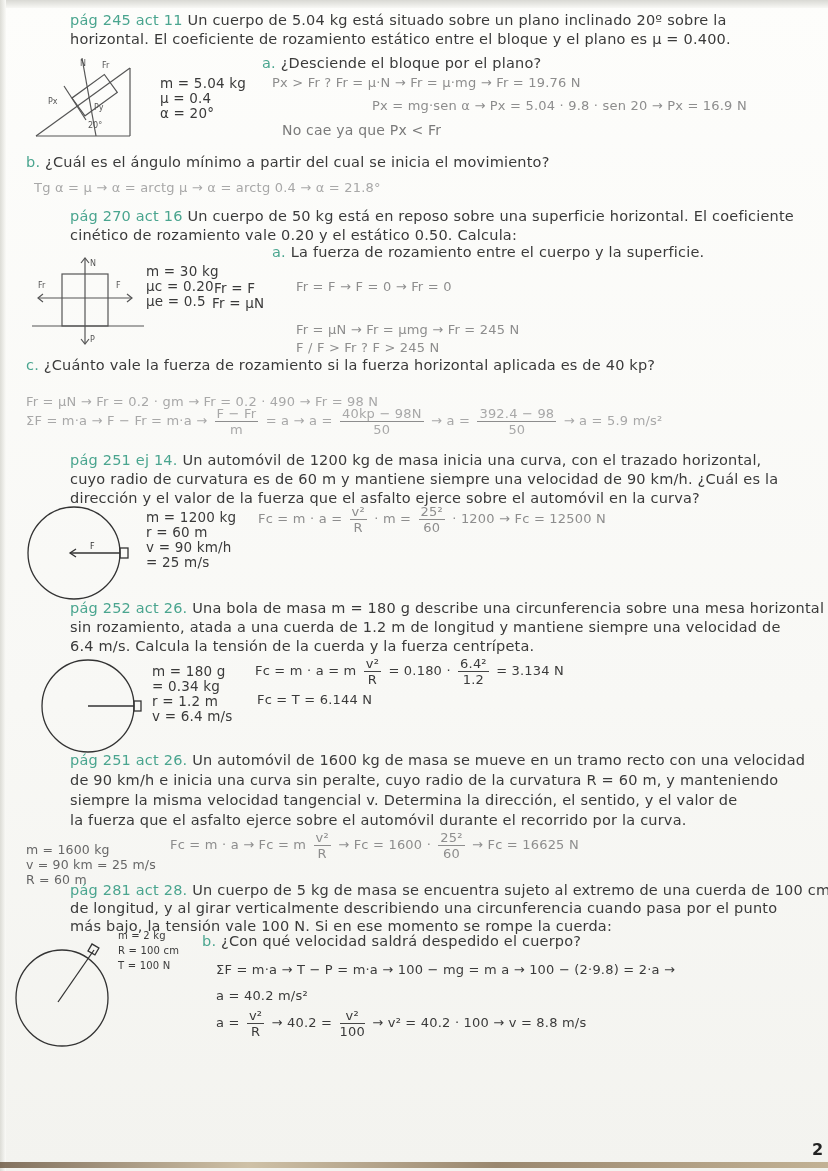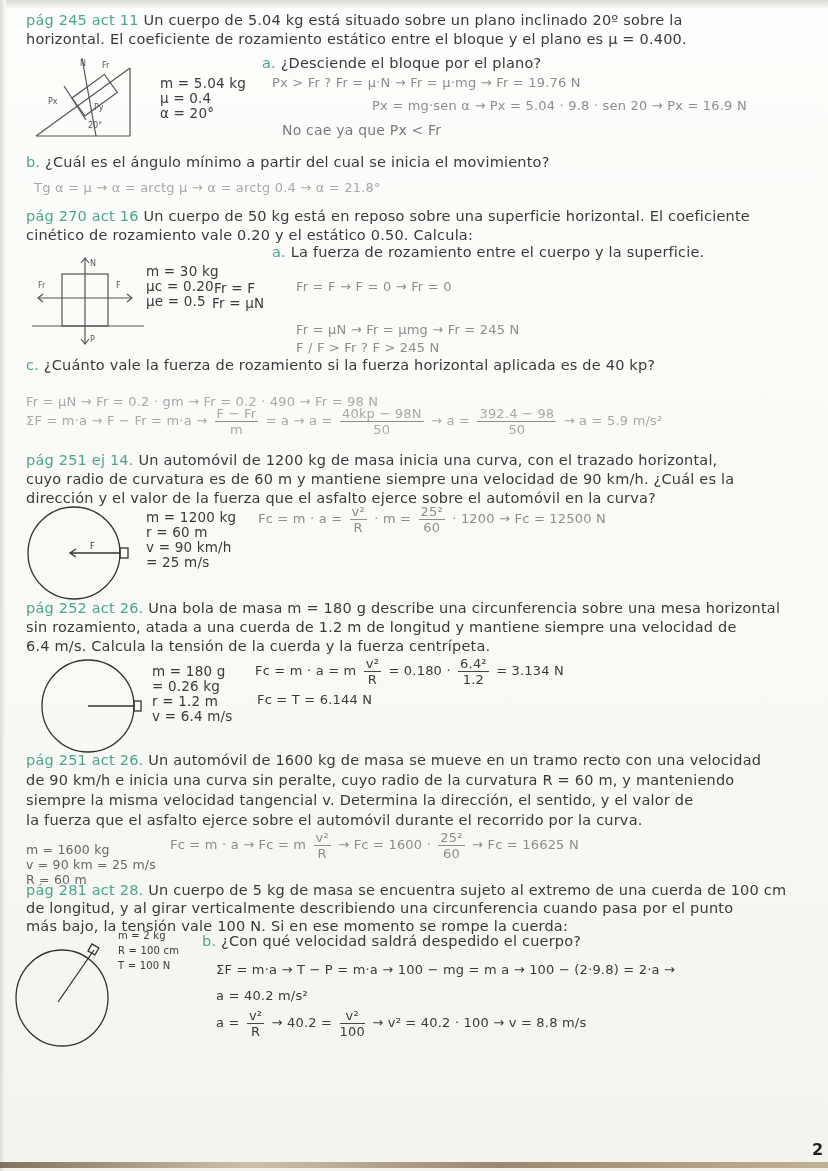--- a/index.html
+++ b/index.html
@@ -13,21 +13,21 @@
   .page {
     position: absolute; left: 0; top: 0; width: 828px; height: 1171px;
     background: linear-gradient(180deg, #fdfdfb 0%, #f8f8f5 60%, #f3f3ef 100%);
   }
   .topedge { position:absolute; left:0; top:0; width:828px; height:8px; background:linear-gradient(#d9d9d4,#f7f7f4); }
   .leftedge { position:absolute; left:0; top:0; width:6px; height:1171px; background:linear-gradient(90deg,#dcdcd6,#fafaf7); }
   .bottomline { position:absolute; left:0; top:1162px; width:828px; height:6px; background:linear-gradient(90deg,#6e5a44,#c8b89a 30%,#8a7458 60%,#b9a684); opacity:.85; }
   .pagenum { position:absolute; left:812px; top:1140px; font-weight:bold; font-size:16px; color:#222; }
 
   .line { position:absolute; white-space:nowrap; font-size:14.5px; letter-spacing:0.2px; }
-  .stmt { color:#3a3a3a; }
+  .stmt { color:#3a3a3a;margin-left:44px; }
   .ref { color:#4aa58f; }
   .q { color:#3a3a3a; }
   .qlabel { color:#4aa58f; }
   .calc { color:#8d8d8d; font-size:13px; }
   .calc.light { color:#a8a8a8; }
   .data { color:#3a3a3a; font-size:13.5px; line-height:15px; }
   .frac { display:inline-block; vertical-align:middle; text-align:center; margin:0 3px; }
   .frac .n { display:block; border-bottom:1px solid #8d8d8d; padding:0 2px; }
   .frac .d { display:block; }
   .dark .frac .n { border-color:#444; }
@@ -180,21 +180,21 @@
 
   <svg style="left:40px;top:658px" width="110" height="100" viewBox="0 0 110 100">
     <g stroke="#333" stroke-width="1.3" fill="none">
       <ellipse cx="48" cy="48" rx="46" ry="46"></ellipse>
       <line x1="48" y1="48" x2="94" y2="48"></line>
       <rect x="94" y="43" width="7" height="10"></rect>
     </g>
   </svg>
   <div class="line data" style="left:152px;top:664px">
     <div>m = 180 g</div>
-    <div>  = 0.26 kg</div>
+    <div>  = 0.34 kg</div>
     <div>r = 1.2 m</div>
     <div>v = 6.4 m/s</div>
   </div>
   <div class="line calc dark" style="left:255px;top:656px">
     <span>Fc = m · a = m</span>
     <span class="frac"><span class="n">v²</span><span class="d">R</span></span>
     <span>= 0.180 ·</span>
     <span class="frac"><span class="n">6.4²</span><span class="d">1.2</span></span>
     <span>= 3.134 N</span>
   </div>

